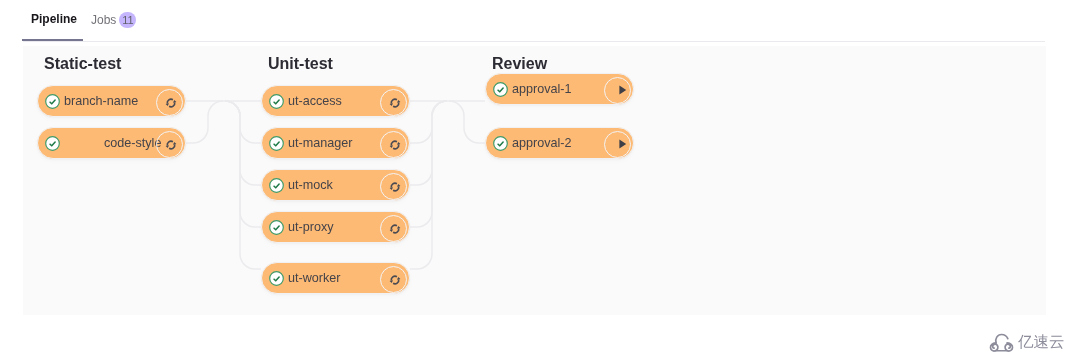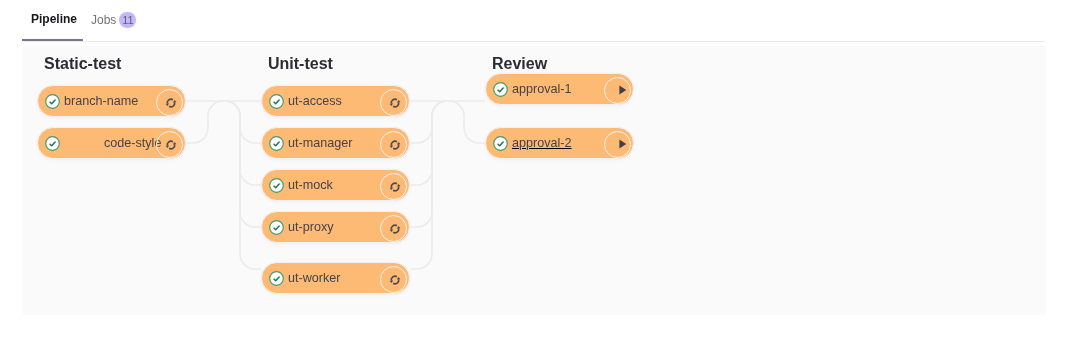--- a/index.html
+++ b/index.html
@@ -209,30 +209,41 @@
               <path d="M5.4 8.7 L7.2 10.5 L10.8 6.4" fill="none" stroke="#1f7a48" stroke-width="1.6" stroke-linecap="round" stroke-linejoin="round"></path>
             </svg>
           </span>
           <span class="lbl">approval-1</span>
           <span class="act">
             <svg width="12" height="12" viewBox="0 0 12 12" class="ply">
               <path d="M3.4 1.4 L10.2 6 L3.4 10.6 Z" fill="#3f3f47"></path>
             </svg>
           </span>
         </div>
-        <div class="job" style="left: 462px; top: 81px; width: 149px; text-decoration: underline;">
+        <div class="job" style="left: 462px; top: 81px; width: 149px;">
           <span class="st">
             <svg width="15" height="15" viewBox="0 0 16 16">
               <circle cx="8" cy="8" r="7.25" fill="#ffffff" stroke="#3f9b6b" stroke-width="1.25"></circle>
               <path d="M5.4 8.7 L7.2 10.5 L10.8 6.4" fill="none" stroke="#1f7a48" stroke-width="1.6" stroke-linecap="round" stroke-linejoin="round"></path>
             </svg>
           </span>
           <span class="lbl">approval-2</span>
           <span class="act">
             <svg width="12" height="12" viewBox="0 0 12 12" class="ply">
               <path d="M3.4 1.4 L10.2 6 L3.4 10.6 Z" fill="#3f3f47"></path>
             </svg>
           </span>
         </div>
       </div>
   </div>
 
+  <div class="logo">
+    <svg width="25" height="21" viewBox="0 0 50 42">
+      <g fill="none" stroke="#8c8c9b" stroke-width="3.4" stroke-linecap="round">
+        <path d="M14.2 22 C11.5 13.5 16.8 5 25 5 C31.4 5 35.8 8.6 37.6 13.3"></path>
+        <path d="M12.5 37.5 L37.5 37.5"></path>
+        <path d="M14.2 22 C7.0 21.4 2.6 26.3 3.0 31.3 C3.4 35.9 7.7 39.4 12.8 37.6 C17.2 36.1 19.1 30.9 16.9 27.1 C15.0 23.8 10.3 23.5 8.2 26.4 C6.4 28.9 7.7 32.1 10.3 32.4"></path>
+        <path d="M35.8 22 C43.0 21.4 47.4 26.3 47.0 31.3 C46.6 35.9 42.3 39.4 37.2 37.6 C32.8 36.1 30.9 30.9 33.1 27.1 C35.0 23.8 39.7 23.5 41.8 26.4 C43.6 28.9 42.3 32.1 39.7 32.4"></path>
+      </g>
+    </svg>
+    <span class="cn">亿速云</span>
+  </div>
 </div>
 
 </body></html>

